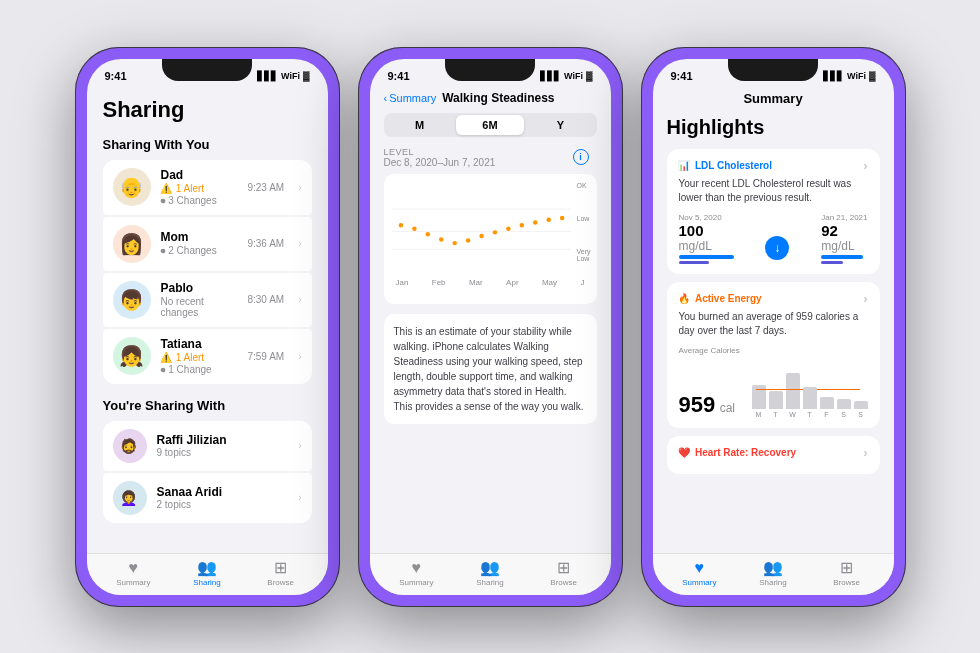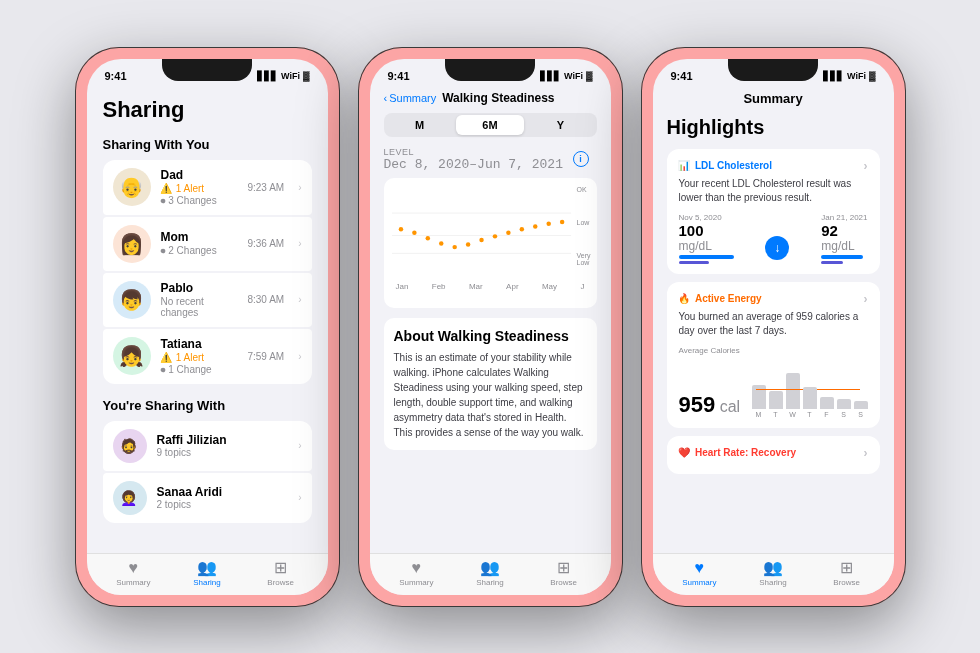--- a/index.html
+++ b/index.html
@@ -18,21 +18,21 @@
       gap: 18px;
       align-items: center;
       justify-content: center;
       padding: 20px;
     }
 
     
     .phone {
       width: 265px;
       height: 560px;
-      background: #fca5a5;
+      background: #8b5cf6;
       border-radius: 44px;
       padding: 12px;
       box-shadow: 0 20px 60px rgba(0,0,0,0.4), inset 0 0 0 1px #3a3a3a;
       position: relative;
       flex-shrink: 0;
     }
     .phone-screen {
       width: 100%;
       height: 100%;
       background: #f2f2f7;
@@ -212,21 +212,21 @@
       border-radius: 6px;
       color: #000;
       background: transparent;
     }
     .segment-btn.active {
       background: #fff;
       box-shadow: 0 1px 3px rgba(0,0,0,0.15);
     }
     .level-label { font-size: 9px; color: #8e8e93; font-weight: 500; letter-spacing: 0.5px; text-transform: uppercase; }
     .level-value { font-size: 28px; font-weight: 300; color: #000; line-height: 1.1; }
-    .date-range { font-size: 13px; color: #8e8e93; margin-bottom: 6px; font-family: Liberation Mono, monospace; }
+    .date-range { font-size: 10px; color: #8e8e93; margin-bottom: 6px; }
     
     .chart-area {
       background: #fff;
       border-radius: 10px;
       padding: 8px;
       margin-bottom: 10px;
       height: 130px;
       position: relative;
     }
     .chart-labels-right {
@@ -333,21 +333,21 @@
       font-size: 12px;
       margin-bottom: 4px;
     }
 
     .calories-display {
       display: flex;
       justify-content: space-between;
       align-items: flex-end;
     }
     .calories-value { font-size: 22px; font-weight: 700; color: #000; }
-    .calories-unit { font-size: 16px; color: #8e8e93; }
+    .calories-unit { font-size: 12px; color: #8e8e93; }
     .bar-chart-mini {
       display: flex;
       align-items: flex-end;
       gap: 3px;
       height: 40px;
     }
     .mini-bar {
       width: 14px;
       background: #d1d1d6;
       border-radius: 2px 2px 0 0;
@@ -533,21 +533,20 @@
             <span>Jan</span>
             <span>Feb</span>
             <span>Mar</span>
             <span>Apr</span>
             <span>May</span>
             <span>J</span>
           </div>
         </div>
 
         <div class="about-section">
-          <div class="about-title">About Walking Steadiness</div>
           <div class="about-text">This is an estimate of your stability while walking. iPhone calculates Walking Steadiness using your walking speed, step length, double support time, and walking asymmetry data that's stored in Health. This provides a sense of the way you walk.</div>
         </div>
       </div>
 
       <div class="tab-bar">
         <div class="tab-item">
           <span class="tab-icon">♥</span>
           <span>Summary</span>
         </div>
         <div class="tab-item">

